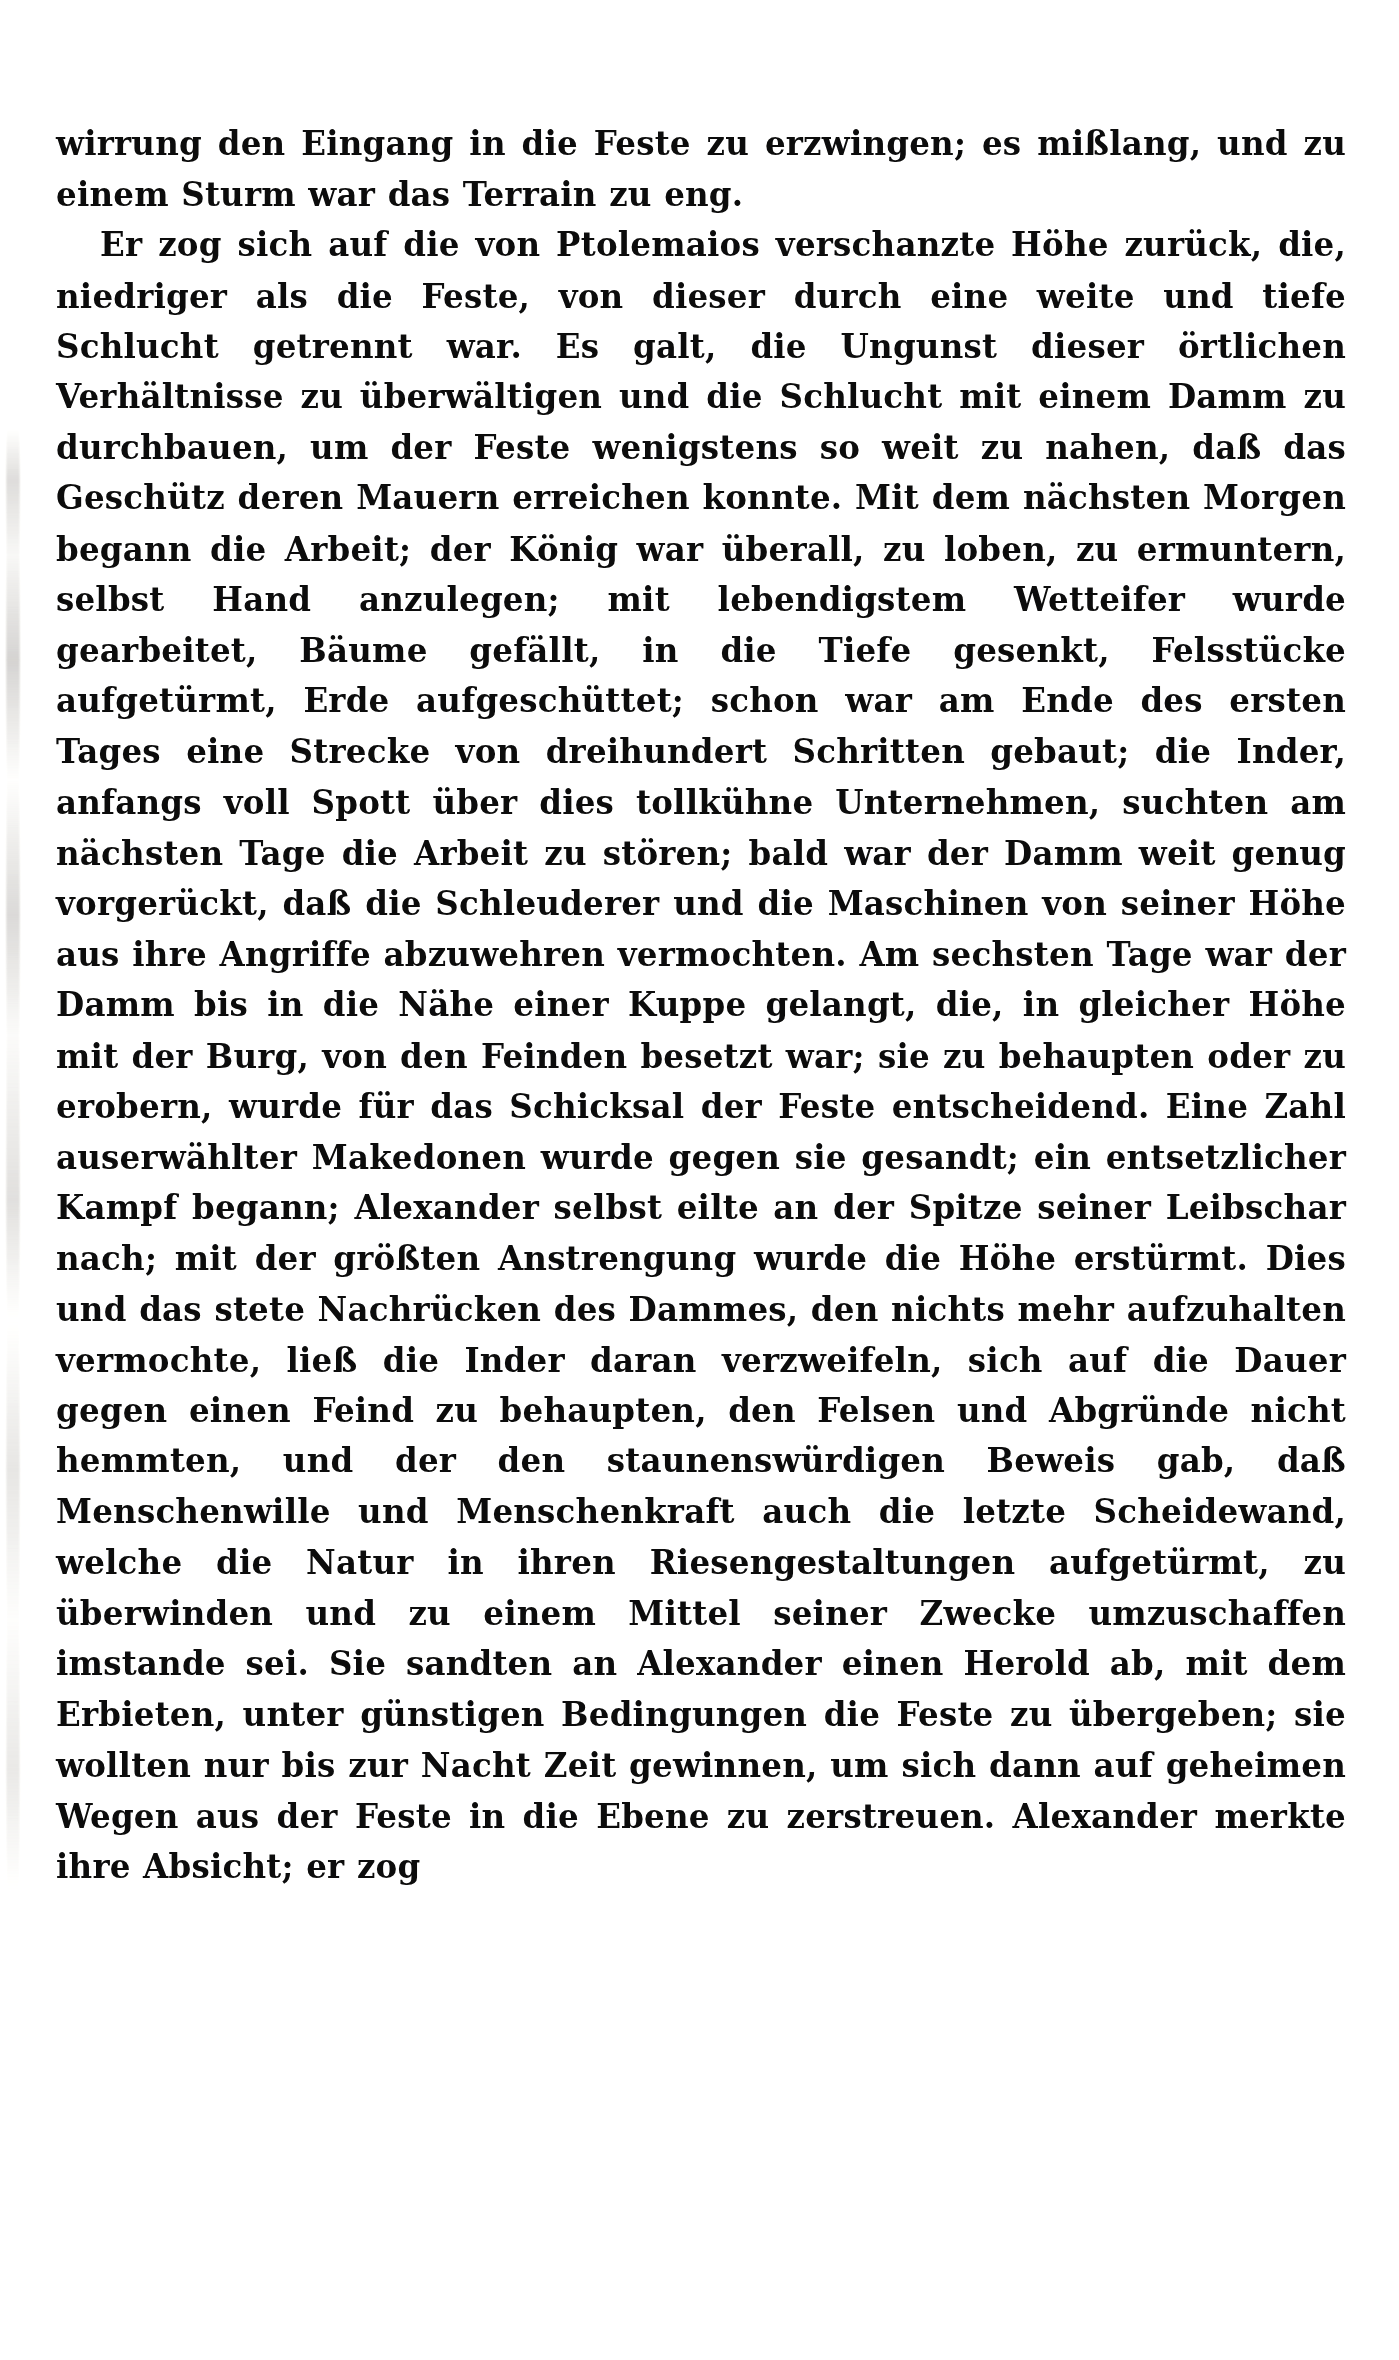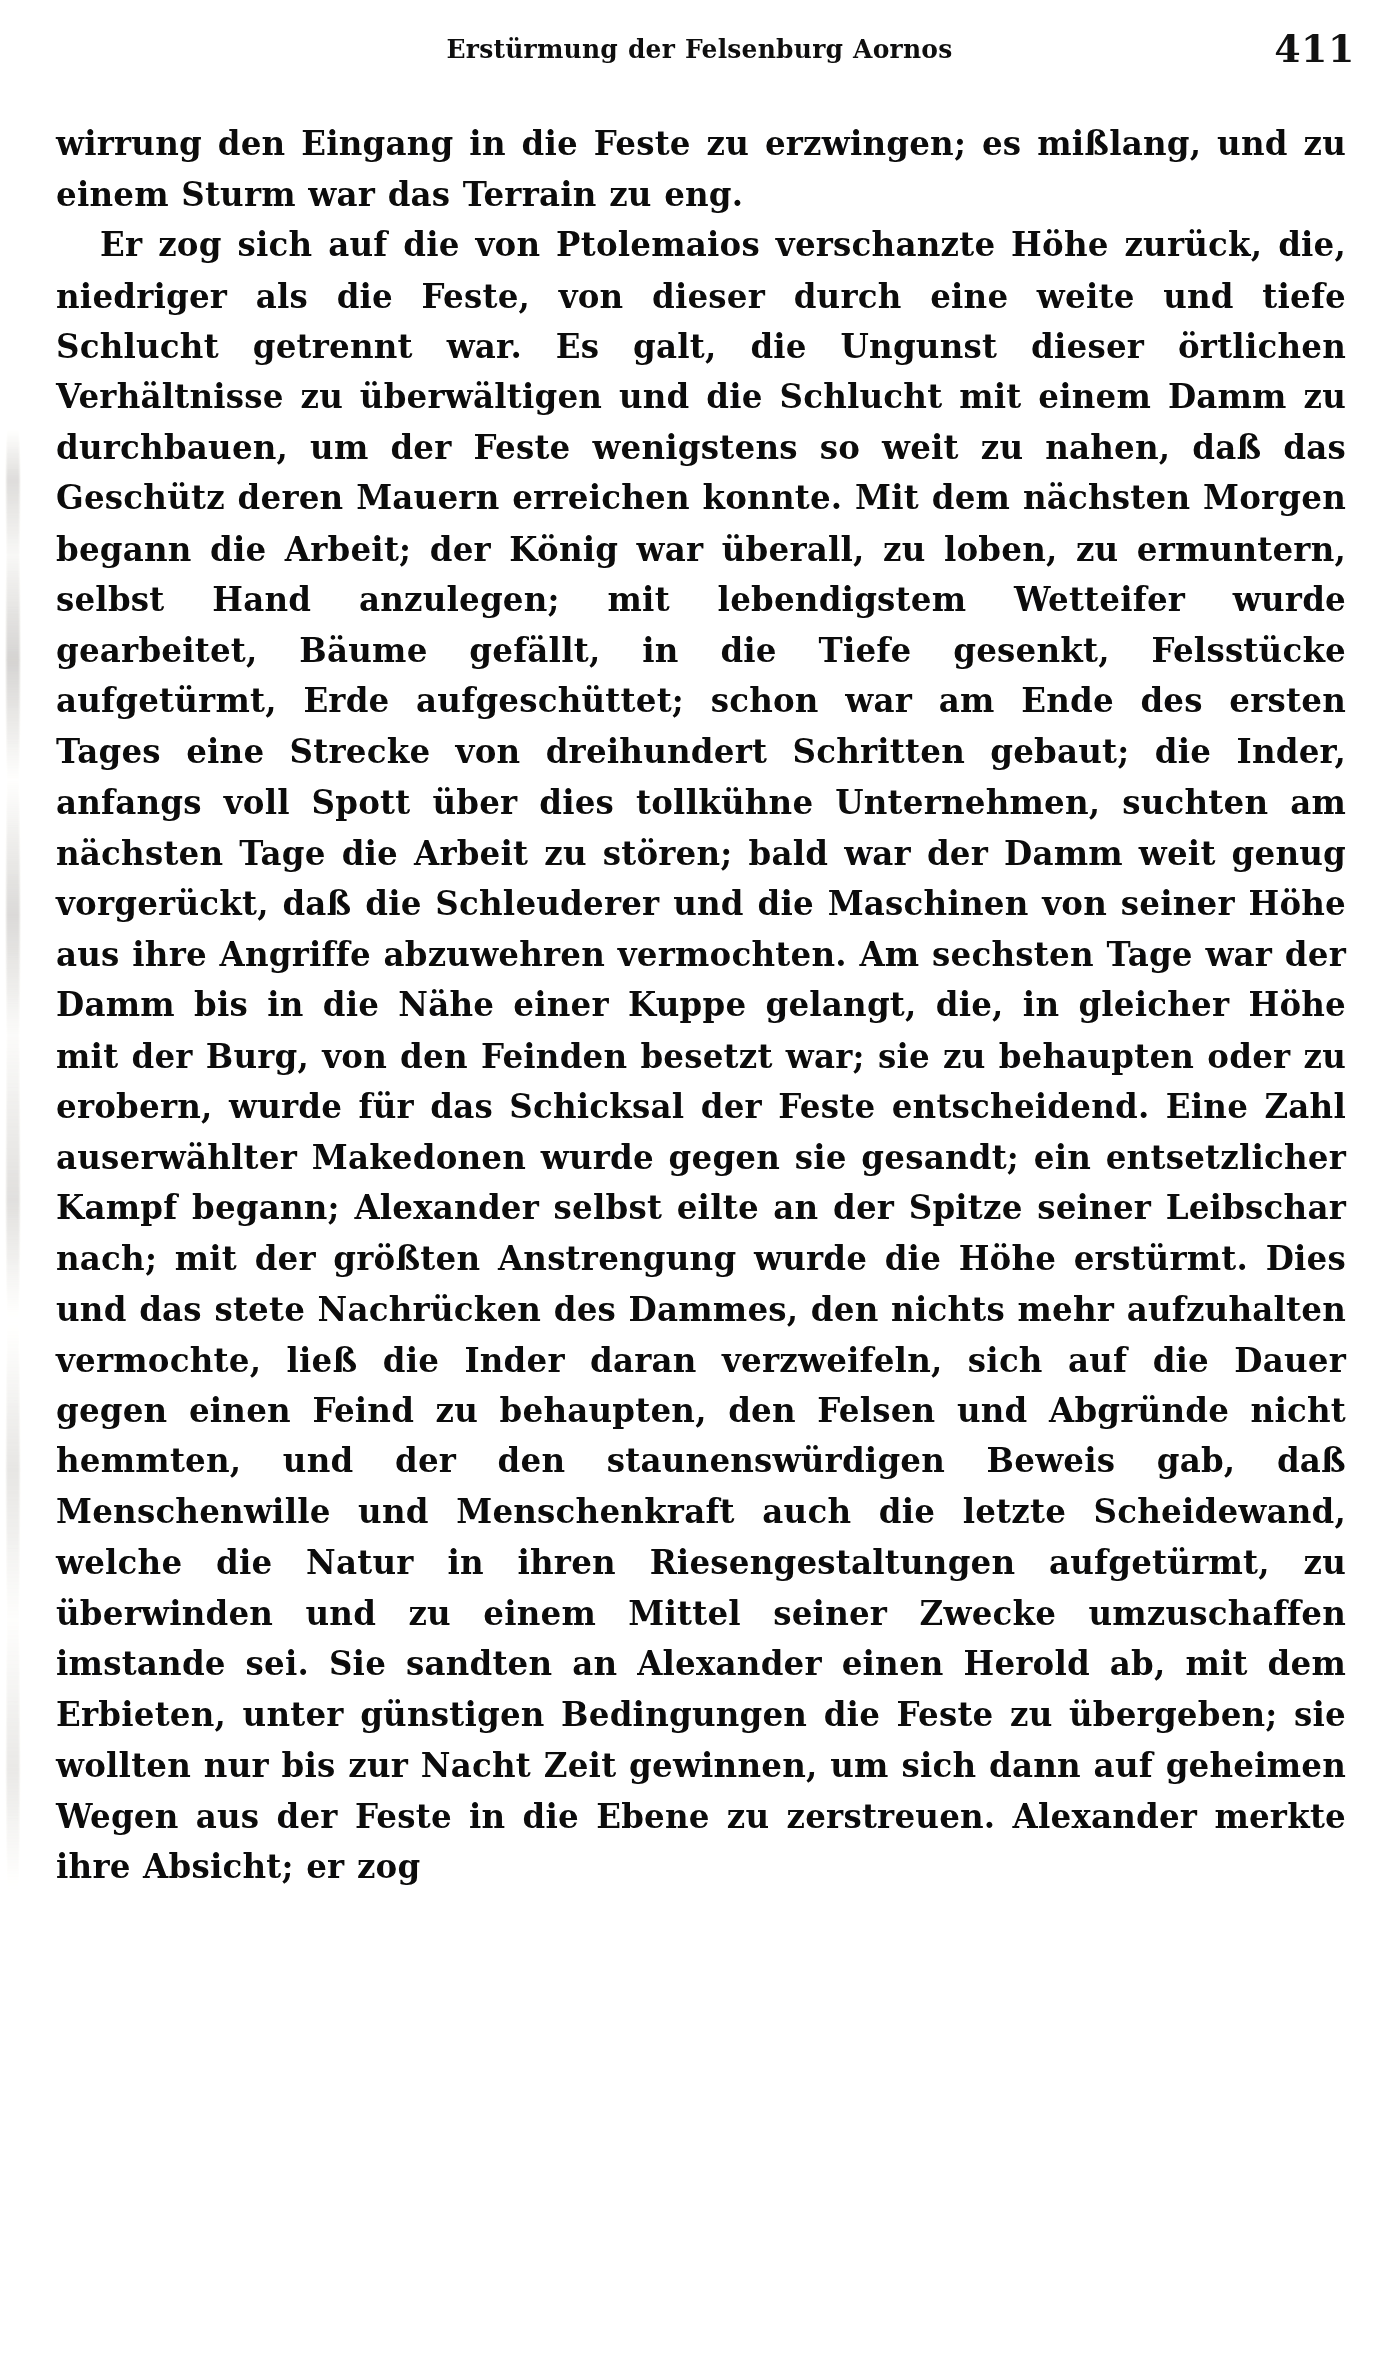--- a/index.html
+++ b/index.html
@@ -123,23 +123,19 @@
     filter: contrast(1.08) saturate(0.9);
   }
 </style>
 </head>
 <body>
 
 <div class="page ink">
 
   <div class="gutter-smudge"></div>
 
-  <div class="header">
-    <div class="running-head fraktur">Erstürmung der Felsenburg Aornos</div>
-    <div class="page-number">411</div>
-  </div>
 
   <div class="textblock fraktur">
     <p>wirrung den Eingang in die Feste zu erzwingen; es mißlang, und zu einem Sturm war das Terrain zu eng.</p>
     <p class="indent">Er zog sich auf die von Ptolemaios verschanzte Höhe zurück, die, niedriger als die Feste, von dieser durch eine weite und tiefe Schlucht getrennt war. Es galt, die Ungunst dieser örtlichen Verhältnisse zu überwältigen und die Schlucht mit einem Damm zu durchbauen, um der Feste wenigstens so weit zu nahen, daß das Geschütz deren Mauern erreichen konnte. Mit dem nächsten Morgen begann die Arbeit; der König war überall, zu loben, zu ermuntern, selbst Hand anzulegen; mit lebendigstem Wetteifer wurde gearbeitet, Bäume gefällt, in die Tiefe gesenkt, Felsstücke aufgetürmt, Erde aufgeschüttet; schon war am Ende des ersten Tages eine Strecke von dreihundert Schritten gebaut; die Inder, anfangs voll Spott über dies tollkühne Unternehmen, suchten am nächsten Tage die Arbeit zu stören; bald war der Damm weit genug vorgerückt, daß die Schleuderer und die Maschinen von seiner Höhe aus ihre Angriffe abzuwehren vermochten. Am sechsten Tage war der Damm bis in die Nähe einer Kuppe gelangt, die, in gleicher Höhe mit der Burg, von den Feinden besetzt war; sie zu behaupten oder zu erobern, wurde für das Schicksal der Feste entscheidend. Eine Zahl auserwählter Makedonen wurde gegen sie gesandt; ein entsetzlicher Kampf begann; Alexander selbst eilte an der Spitze seiner Leibschar nach; mit der größten Anstrengung wurde die Höhe erstürmt. Dies und das stete Nachrücken des Dammes, den nichts mehr aufzuhalten vermochte, ließ die Inder daran verzweifeln, sich auf die Dauer gegen einen Feind zu behaupten, den Felsen und Abgründe nicht hemmten, und der den staunenswürdigen Beweis gab, daß Menschenwille und Menschenkraft auch die letzte Scheidewand, welche die Natur in ihren Riesengestaltungen aufgetürmt, zu überwinden und zu einem Mittel seiner Zwecke umzuschaffen imstande sei. Sie sandten an Alexander einen Herold ab, mit dem Erbieten, unter günstigen Bedingungen die Feste zu übergeben; sie wollten nur bis zur Nacht Zeit gewinnen, um sich dann auf geheimen Wegen aus der Feste in die Ebene zu zerstreuen. Alexander merkte ihre Absicht; er zog</p>
   </div>
 
 </div>
 
 </body></html>

